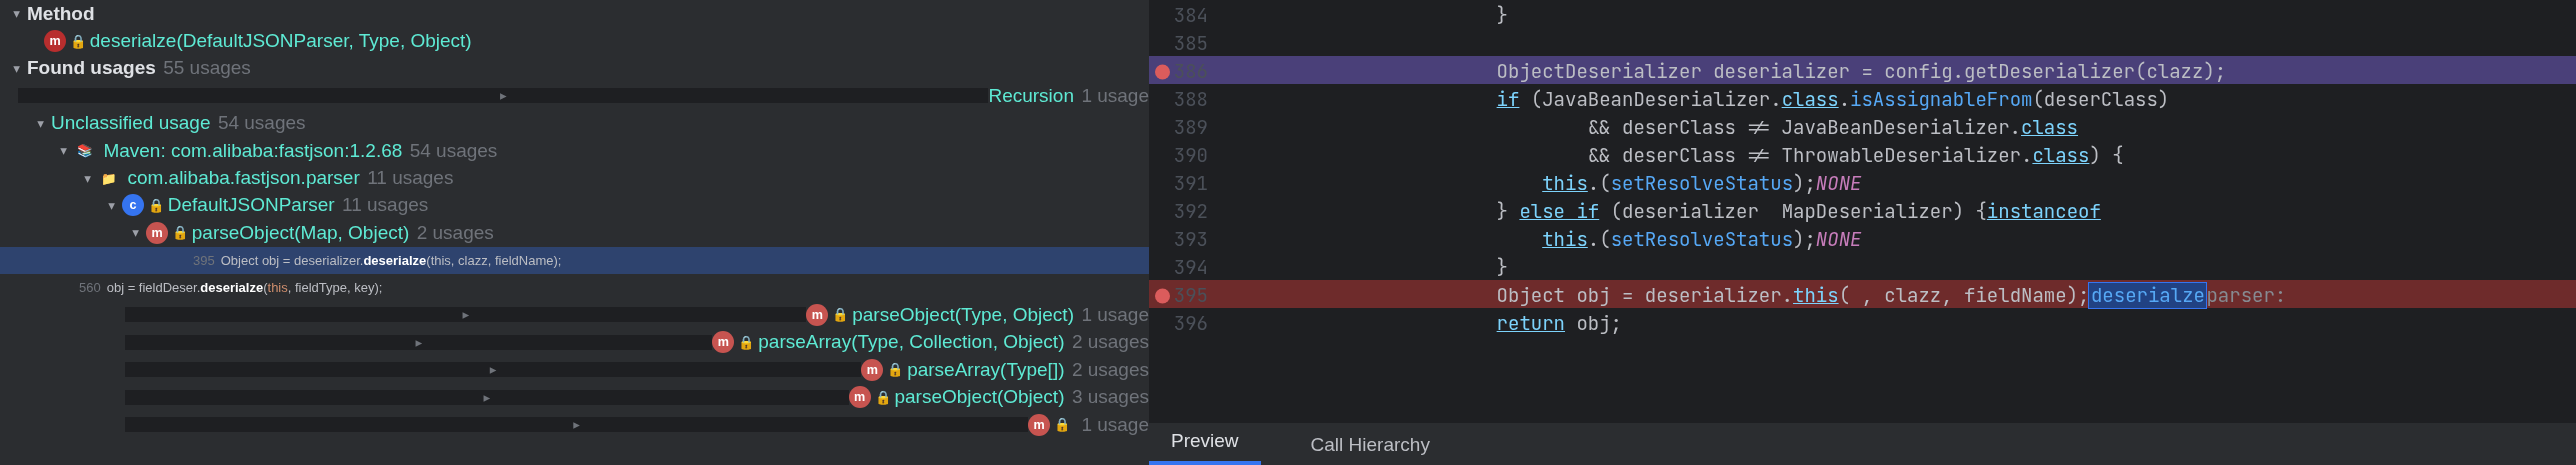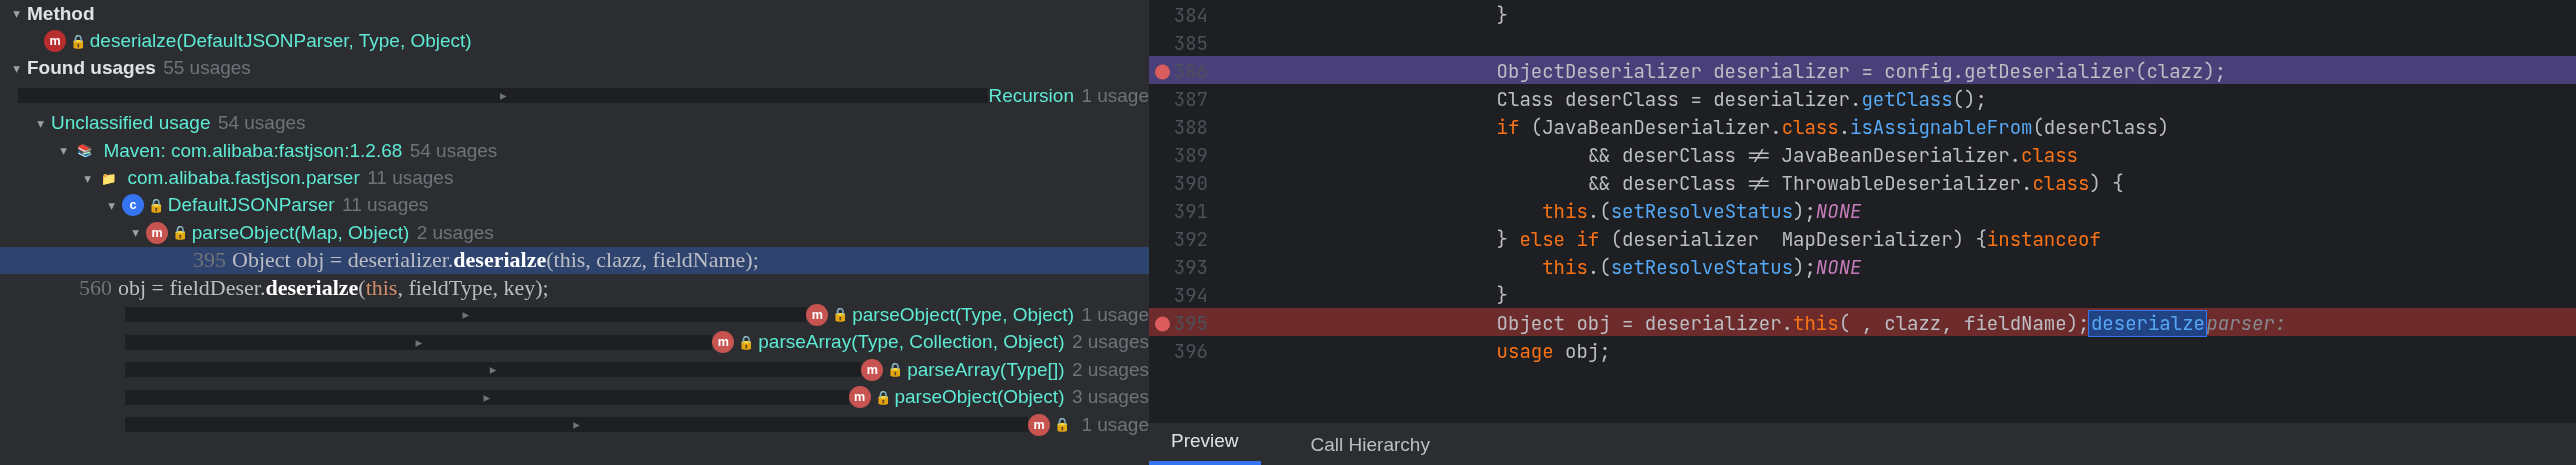--- a/index.html
+++ b/index.html
@@ -59,21 +59,21 @@
   .icon-folder { color:#9da0a8; background:transparent; border-radius:0;}
   .icon-pkg { color:#9da0a8; background:transparent; border-radius:0;}
   .icon-class { background:#3574f0; color:#fff; }
   .lock {
     width:15px; display:inline-block; text-align:center;
     color:#6f737a; font-size:13.3px; margin-left:-3px; margin-right:4.4px;
   }
   .label { color:#5eead4; }
   .label-bold { color:#dfe1e5; font-weight:600; }
   .label-dim { color:#6f737a; margin-left:7.4px; }
-  .usage-line { color:#bcbec4; font-family:Liberation Serif, serif; font-size:22px;}
+  .usage-line { color:#bcbec4; font-family:Liberation Sans, sans-serif; font-size:13px;}
   .usage-line .ln { color:#6f737a; margin-right:6px;}
   .usage-line .hl { font-weight:bold; color:#fff; }
   .usage-line .kw { color:#cf8e6d;}
   
   .gutter {
     width: 74px;
     text-align: right;
     color: #4b5059;
     padding-right: 15px;
     font-family:"JetBrains Mono",Consolas,monospace;
@@ -83,25 +83,25 @@
   .code-row {
     display:flex;
     align-items:flex-end;
     height:28px;
     font-family:"JetBrains Mono",Consolas,monospace;
     font-size:19px;
   }
   .code-row .code { white-space:pre; }
   .code-row.hl-purple { background:#4a4079;}
   .code-row.hl-red { background:#6e2b2b;}
-  .c-kw { color:#f97316;}
+  .c-kw { color:#7dd3fc;text-decoration:underline;}
   .c-pl { color:#bcbec4;}
   .c-fn { color:#56a8f5;}
   .c-const{ color:#c77dbb; font-style:italic;}
-  .c-hint{ color:#868a91; font-style:italic;}
+  .c-hint{ color:#868a91; }
   .boxed {
     background:#214283;
     outline:0.7px solid #3574f0;
     padding:0 1.5px;
   }
   .bp {
     position:absolute;
     left:6px; top:50%; transform:translateY(-50%);
     width:15px;height:15px;border-radius:50%;
     background:#db5c5c;
@@ -248,24 +248,20 @@
       </div>
       <div class="code-row">
         <div class="gutter">385</div>
         <div class="code"><span class="c-pl"></span></div>
       </div>
       <div class="code-row hl-purple">
         <div class="gutter">386<div class="bp"></div></div>
         <div class="code"><span class="c-pl">                        ObjectDeserializer deserializer = config.getDeserializer(clazz);</span></div>
       </div>
       <div class="code-row">
-        <div class="gutter">387</div>
-        <div class="code"><span class="c-pl">                        Class deserClass = deserializer.</span><span class="c-fn">getClass</span><span class="c-pl">();</span></div>
-      </div>
-      <div class="code-row">
         <div class="gutter">388</div>
         <div class="code"><span class="c-pl">                        </span><span class="c-kw">if</span><span class="c-pl"> (JavaBeanDeserializer.</span><span class="c-kw">class</span><span class="c-pl">.</span><span class="c-fn">isAssignableFrom</span><span class="c-pl">(deserClass)</span></div>
       </div>
       <div class="code-row">
         <div class="gutter">389</div>
         <div class="code"><span class="c-pl">                                &amp;&amp; deserClass != JavaBeanDeserializer.</span><span class="c-kw">class</span></div>
       </div>
       <div class="code-row">
         <div class="gutter">390</div>
         <div class="code"><span class="c-pl">                                &amp;&amp; deserClass != ThrowableDeserializer.</span><span class="c-kw">class</span><span class="c-pl">) {</span></div>
@@ -285,21 +281,21 @@
       <div class="code-row">
         <div class="gutter">394</div>
         <div class="code"><span class="c-pl">                        }</span></div>
       </div>
       <div class="code-row hl-red">
         <div class="gutter">395<div class="bp"></div></div>
         <div class="code"><span class="c-pl">                        Object obj = deserializer.</span><span class="c-kw">this</span><span class="c-pl">( </span><span class="c-pl">, clazz, fieldName);</span><span class="boxed c-fn">deserialze</span><span class="c-hint">parser: </span></div>
       </div>
       <div class="code-row">
         <div class="gutter">396</div>
-        <div class="code"><span class="c-pl">                        </span><span class="c-kw">usage</span><span class="c-pl"> obj;</span></div>
+        <div class="code"><span class="c-pl">                        </span><span class="c-kw">return</span><span class="c-pl"> obj;</span></div>
       </div>
     </div>
   <div class="tabs">
     <div class="tab active">Preview</div>
     <div class="tab">Call Hierarchy</div>
   </div>
 </div>
 
 
 </body></html>

